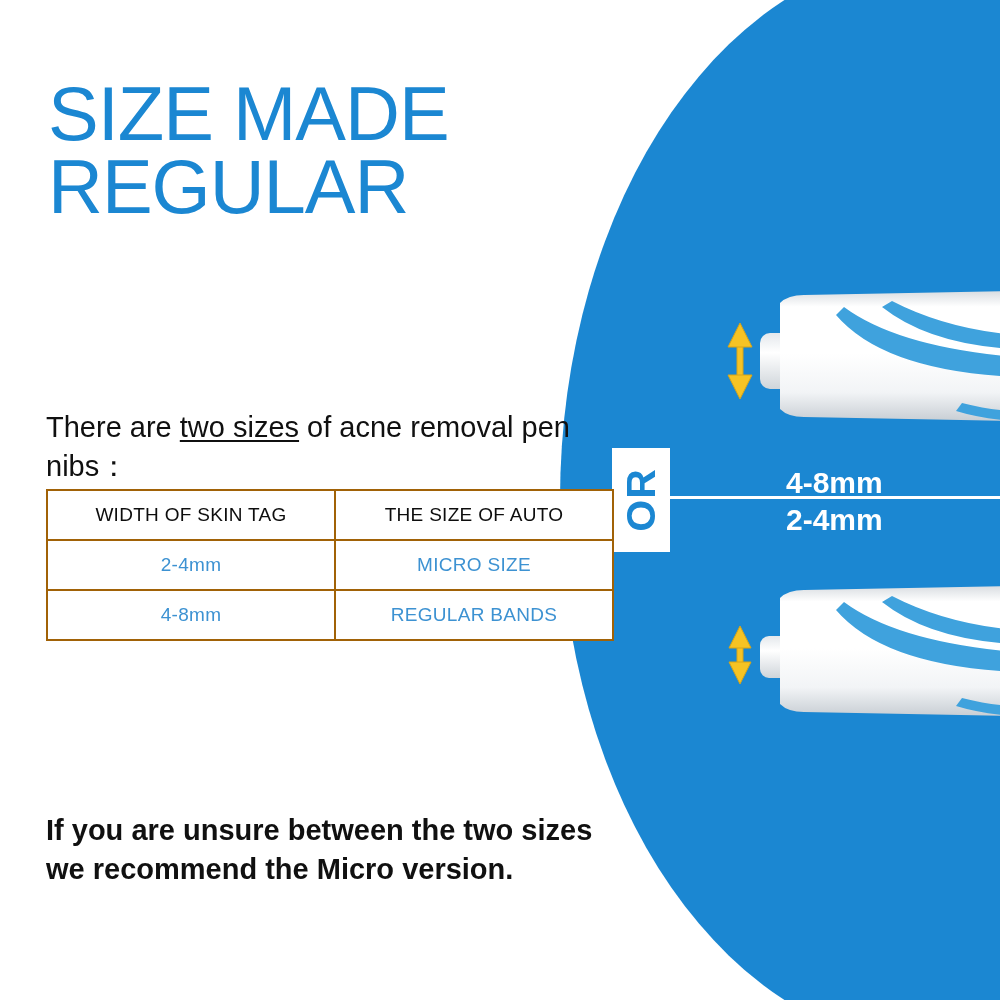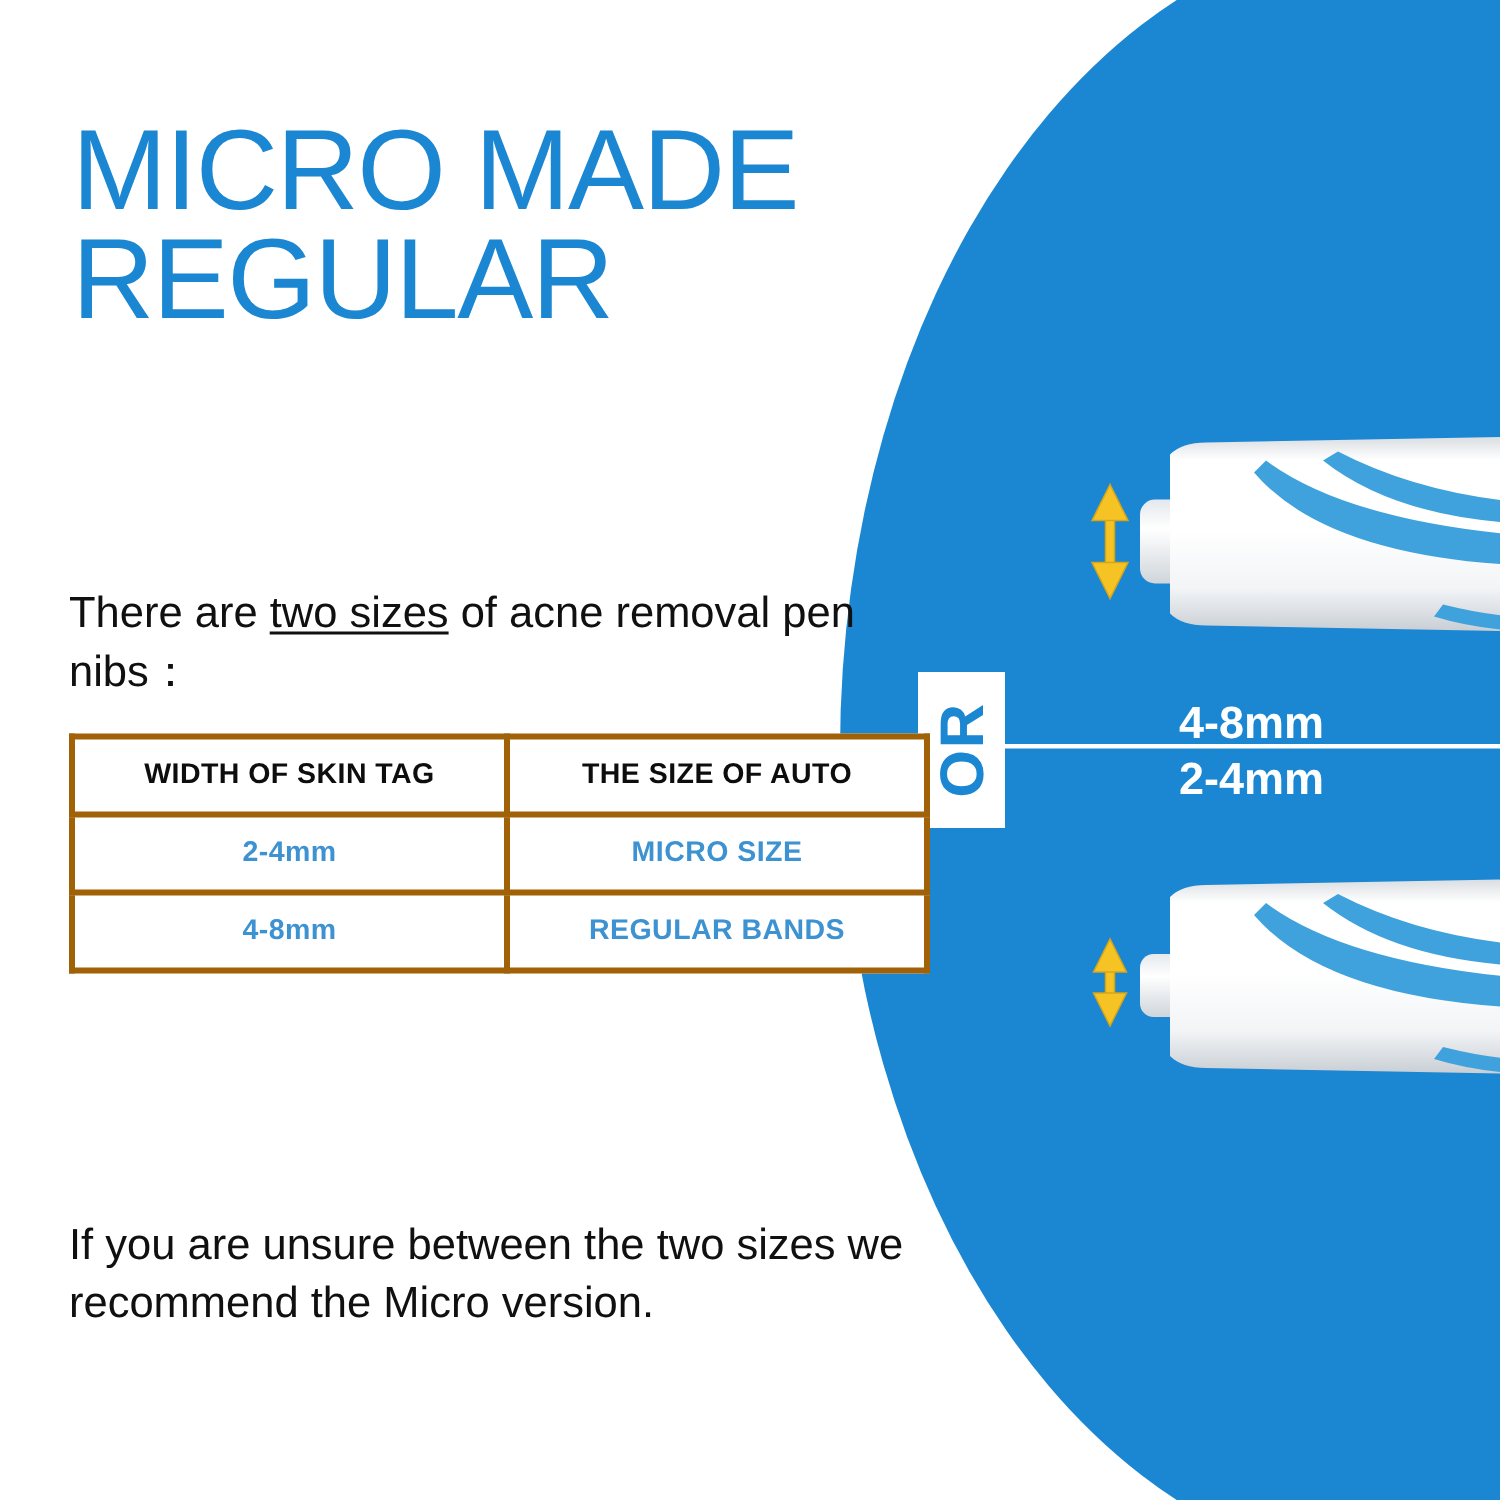--- a/index.html
+++ b/index.html
@@ -95,21 +95,21 @@
     font-size: 76px;
     line-height: 0.96;
     font-weight: 400;
     letter-spacing: -1px;
     z-index: 6;
   }
 
   .intro {
     position: absolute;
     left: 46px;
-    top: 361px;
+    top: 379px;
     width: 570px;
     color: #101010;
     font-size: 29px;
     line-height: 1.33;
     font-weight: 400;
     z-index: 6;
   }
   .intro u {
     text-decoration-thickness: 2px;
     text-underline-offset: 3px;
@@ -121,25 +121,25 @@
     left: 46px;
     top: 489px;
     width: 546px;
     border-collapse: collapse;
     table-layout: fixed;
     z-index: 6;
     background: #ffffff;
   }
   .size-table th,
   .size-table td {
-    border: 4px solid #a16207;
+    border: 2px solid #a16207;
     text-align: center;
     height: 48px;
     padding: 0 4px;
-    font-weight: 700;
+    font-weight: 400;
   }
   .size-table th {
     color: #0d0d0d;
     font-size: 19px;
     letter-spacing: 0.3px;
   }
   .size-table td {
     color: #3d92d2;
     font-size: 19px;
     letter-spacing: 0.3px;
@@ -148,21 +148,21 @@
   .col-b { width: 268px; }
 
   .outro {
     position: absolute;
     left: 46px;
     top: 782px;
     width: 580px;
     color: #101010;
     font-size: 29px;
     line-height: 1.33;
-    font-weight: 400;
+    font-weight: 700;
     z-index: 6;
   }
 </style>
 </head>
 <body>
 
 <div id="canvas">
 
   <div class="blue-blob"></div>
 
@@ -243,21 +243,21 @@
   </div>
 
   <div class="or-notch"></div>
   <div class="or-label">OR</div>
 
   <div class="mm-divider"></div>
   <div class="mm-label mm-upper">4-8mm</div>
   <div class="mm-label mm-lower">2-4mm</div>
 
   <div class="headline">
-    <div>MICRO MADE</div>
+    <div>SIZE MADE</div>
     <div>REGULAR</div>
   </div>
 
   <p class="intro"><span>There are </span><u>two sizes</u><span> of acne removal pen nibs：</span></p>
 
   <table class="size-table">
     <thead>
       <tr>
         <th class="col-a">WIDTH OF SKIN TAG</th>
         <th class="col-b">THE SIZE OF AUTO</th>

